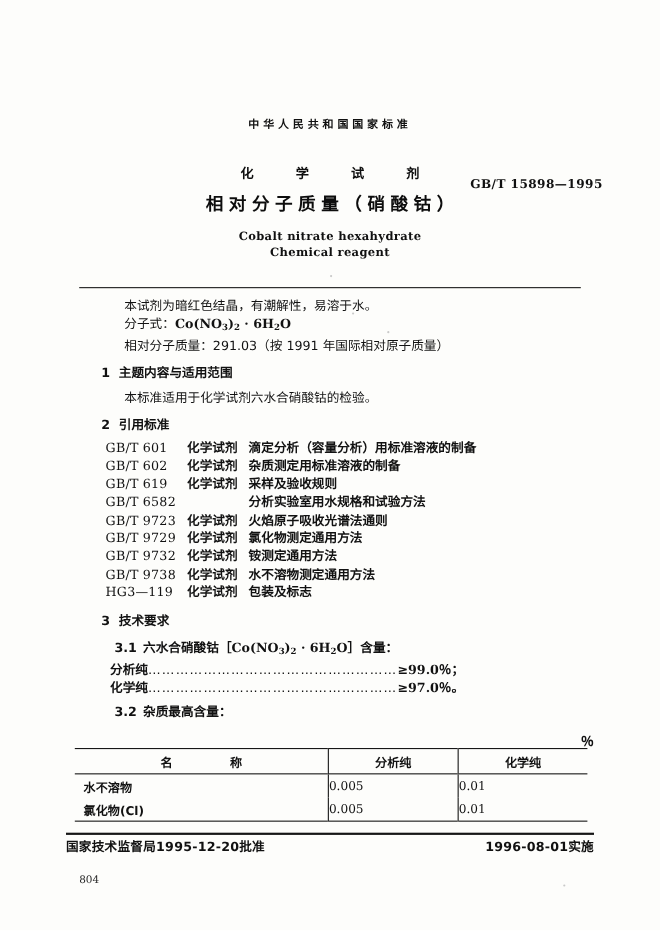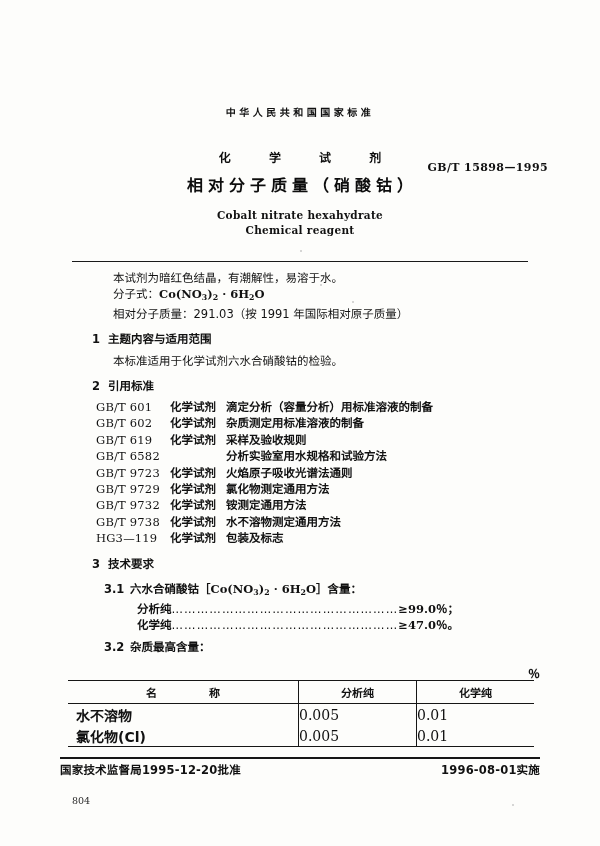--- a/index.html
+++ b/index.html
@@ -161,21 +161,20 @@
   }
   .ref-title { font-weight: bold; }
 
   
   .spec-line {
     font-size: 11.5px;
     line-height: 16.5px;
     padding-left: 100px;
     white-space: nowrap;
     font-weight: bold;
-    margin-left: 37px;
   }
   .leader {
     letter-spacing: 1.1px;
     font-weight: normal;
   }
   .spec-val {
     font-family: "DejaVu Serif", "Liberation Serif", serif;
     font-weight: bold;
   }
 
@@ -222,21 +221,21 @@
   }
   table.spec th {
     height: 22px;
     font-weight: bold;
     text-align: center;
     vertical-align: middle;
   }
   table.spec td {
     height: 21px;
     vertical-align: middle;
-    font-size: 14px;
+    font-size: 11px;
   }
   .col-name { width: 230px; }
   .col-val  { width: 117px; }
   .cell-name {
     text-align: left;
     padding-left: 8px !important;
     font-weight: bold;
   }
   .cell-val {
     text-align: left;
@@ -375,21 +374,21 @@
     <div class="gap-md"></div>
 
     <div class="sub-head">
       <span class="num">3.1</span><span>六水合硝酸钴［<span class="formula">Co(NO<sub>3</sub>)<sub>2</sub> · 6H<sub>2</sub>O</span>］含量：</span>
     </div>
 
     <div class="spec-line">
       <span>分析纯</span><span class="leader">………………………………………………</span><span class="spec-val">≥99.0％；</span>
     </div>
     <div class="spec-line">
-      <span>化学纯</span><span class="leader">………………………………………………</span><span class="spec-val">≥47.0％。</span>
+      <span>化学纯</span><span class="leader">………………………………………………</span><span class="spec-val">≥97.0％。</span>
     </div>
 
     <div class="gap-sm"></div>
 
     <div class="sub-head">
       <span class="num">3.2</span><span>杂质最高含量：</span>
     </div>
   </div>
 
   <div class="unit-mark">％</div>

